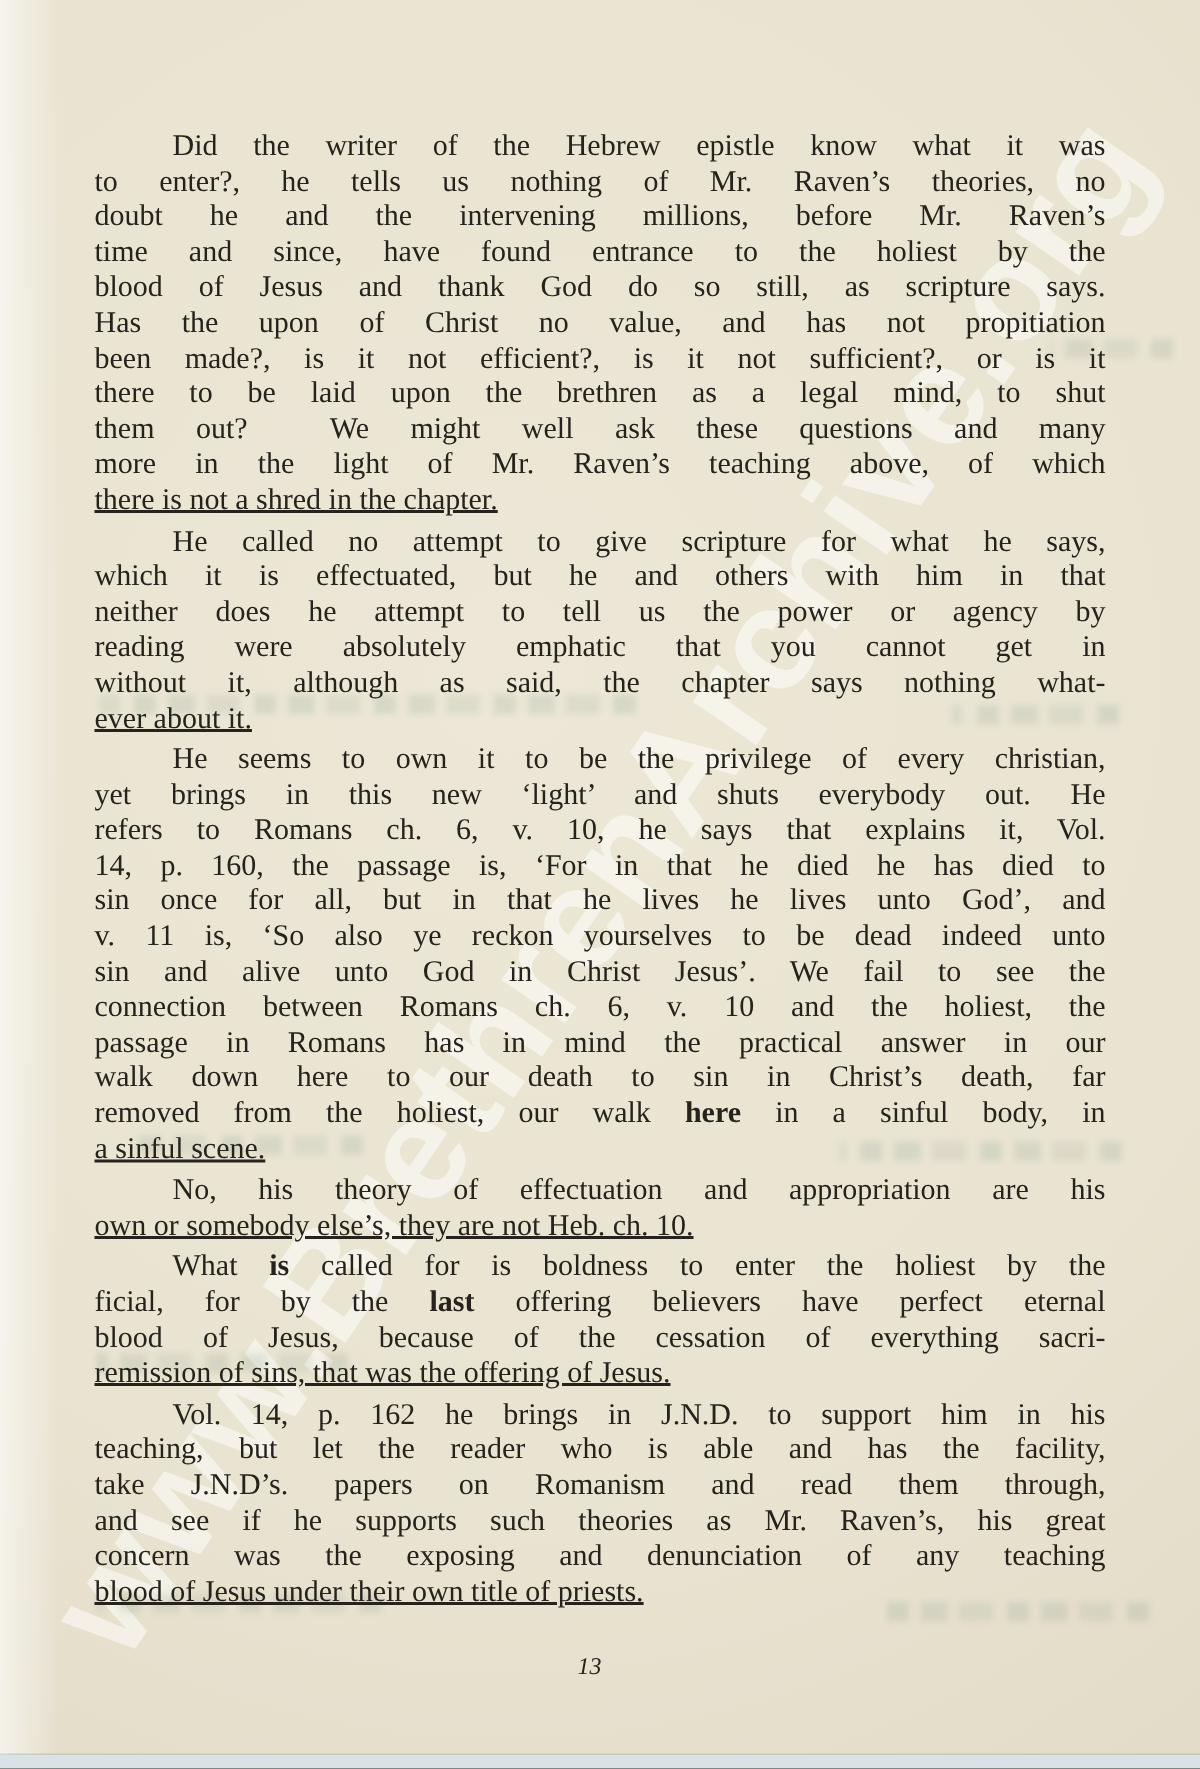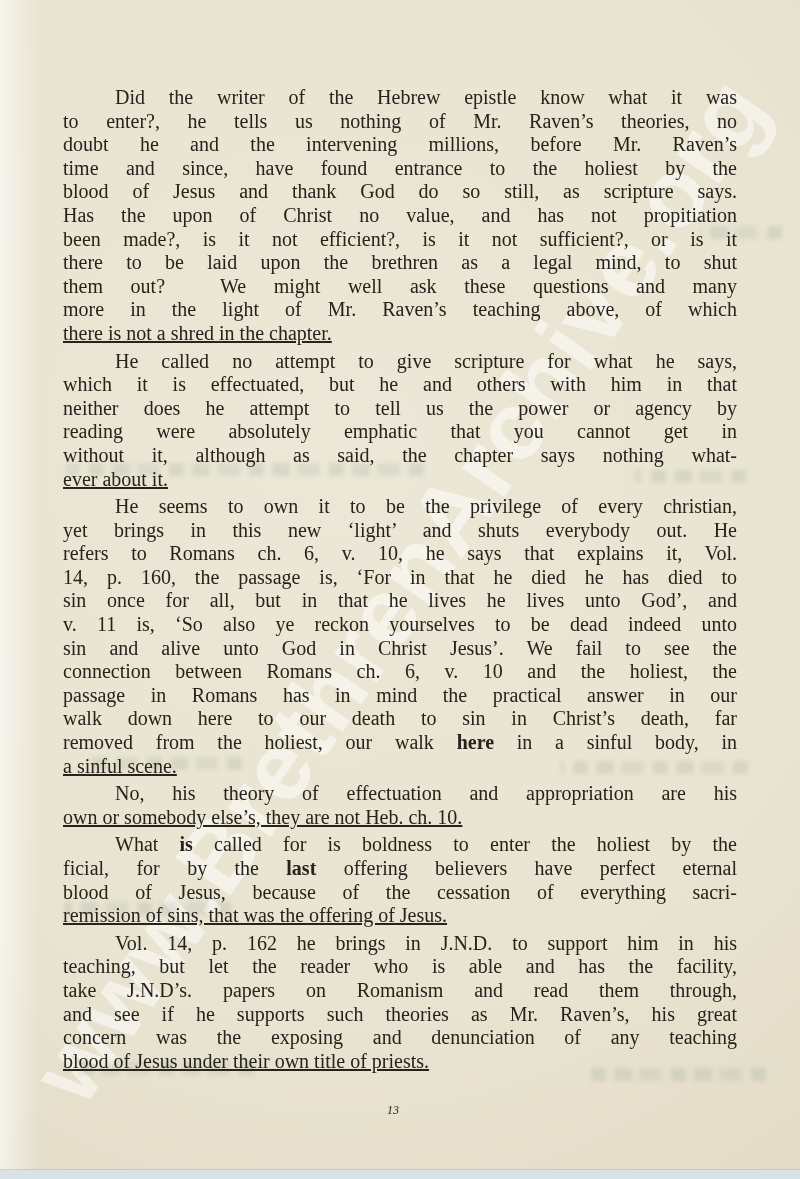--- a/index.html
+++ b/index.html
@@ -58,21 +58,21 @@
   }
   .para { margin-top:4px; }
   .para:first-child { margin-top:0; }
   .line { text-align:justify; text-align-last:justify; }
   .line.last { text-align-last:left;text-decoration:underline; }
   .line.first { text-indent:52px; }
   .line b { font-weight:bold; }
 
   .page-number {
     position:absolute; left:0; top:1103px; width:786px;
-    text-align:center; font-size:12px; color:#26231c;font-style:italic;
+    text-align:center; font-size:16px; color:#26231c;font-style:italic;
   }
 </style>
 </head>
 <body>
 
 <div class="page">
 
   <div class="edge-left"></div>
 
   <div class="watermark">www.BrethrenArchive.org</div>

